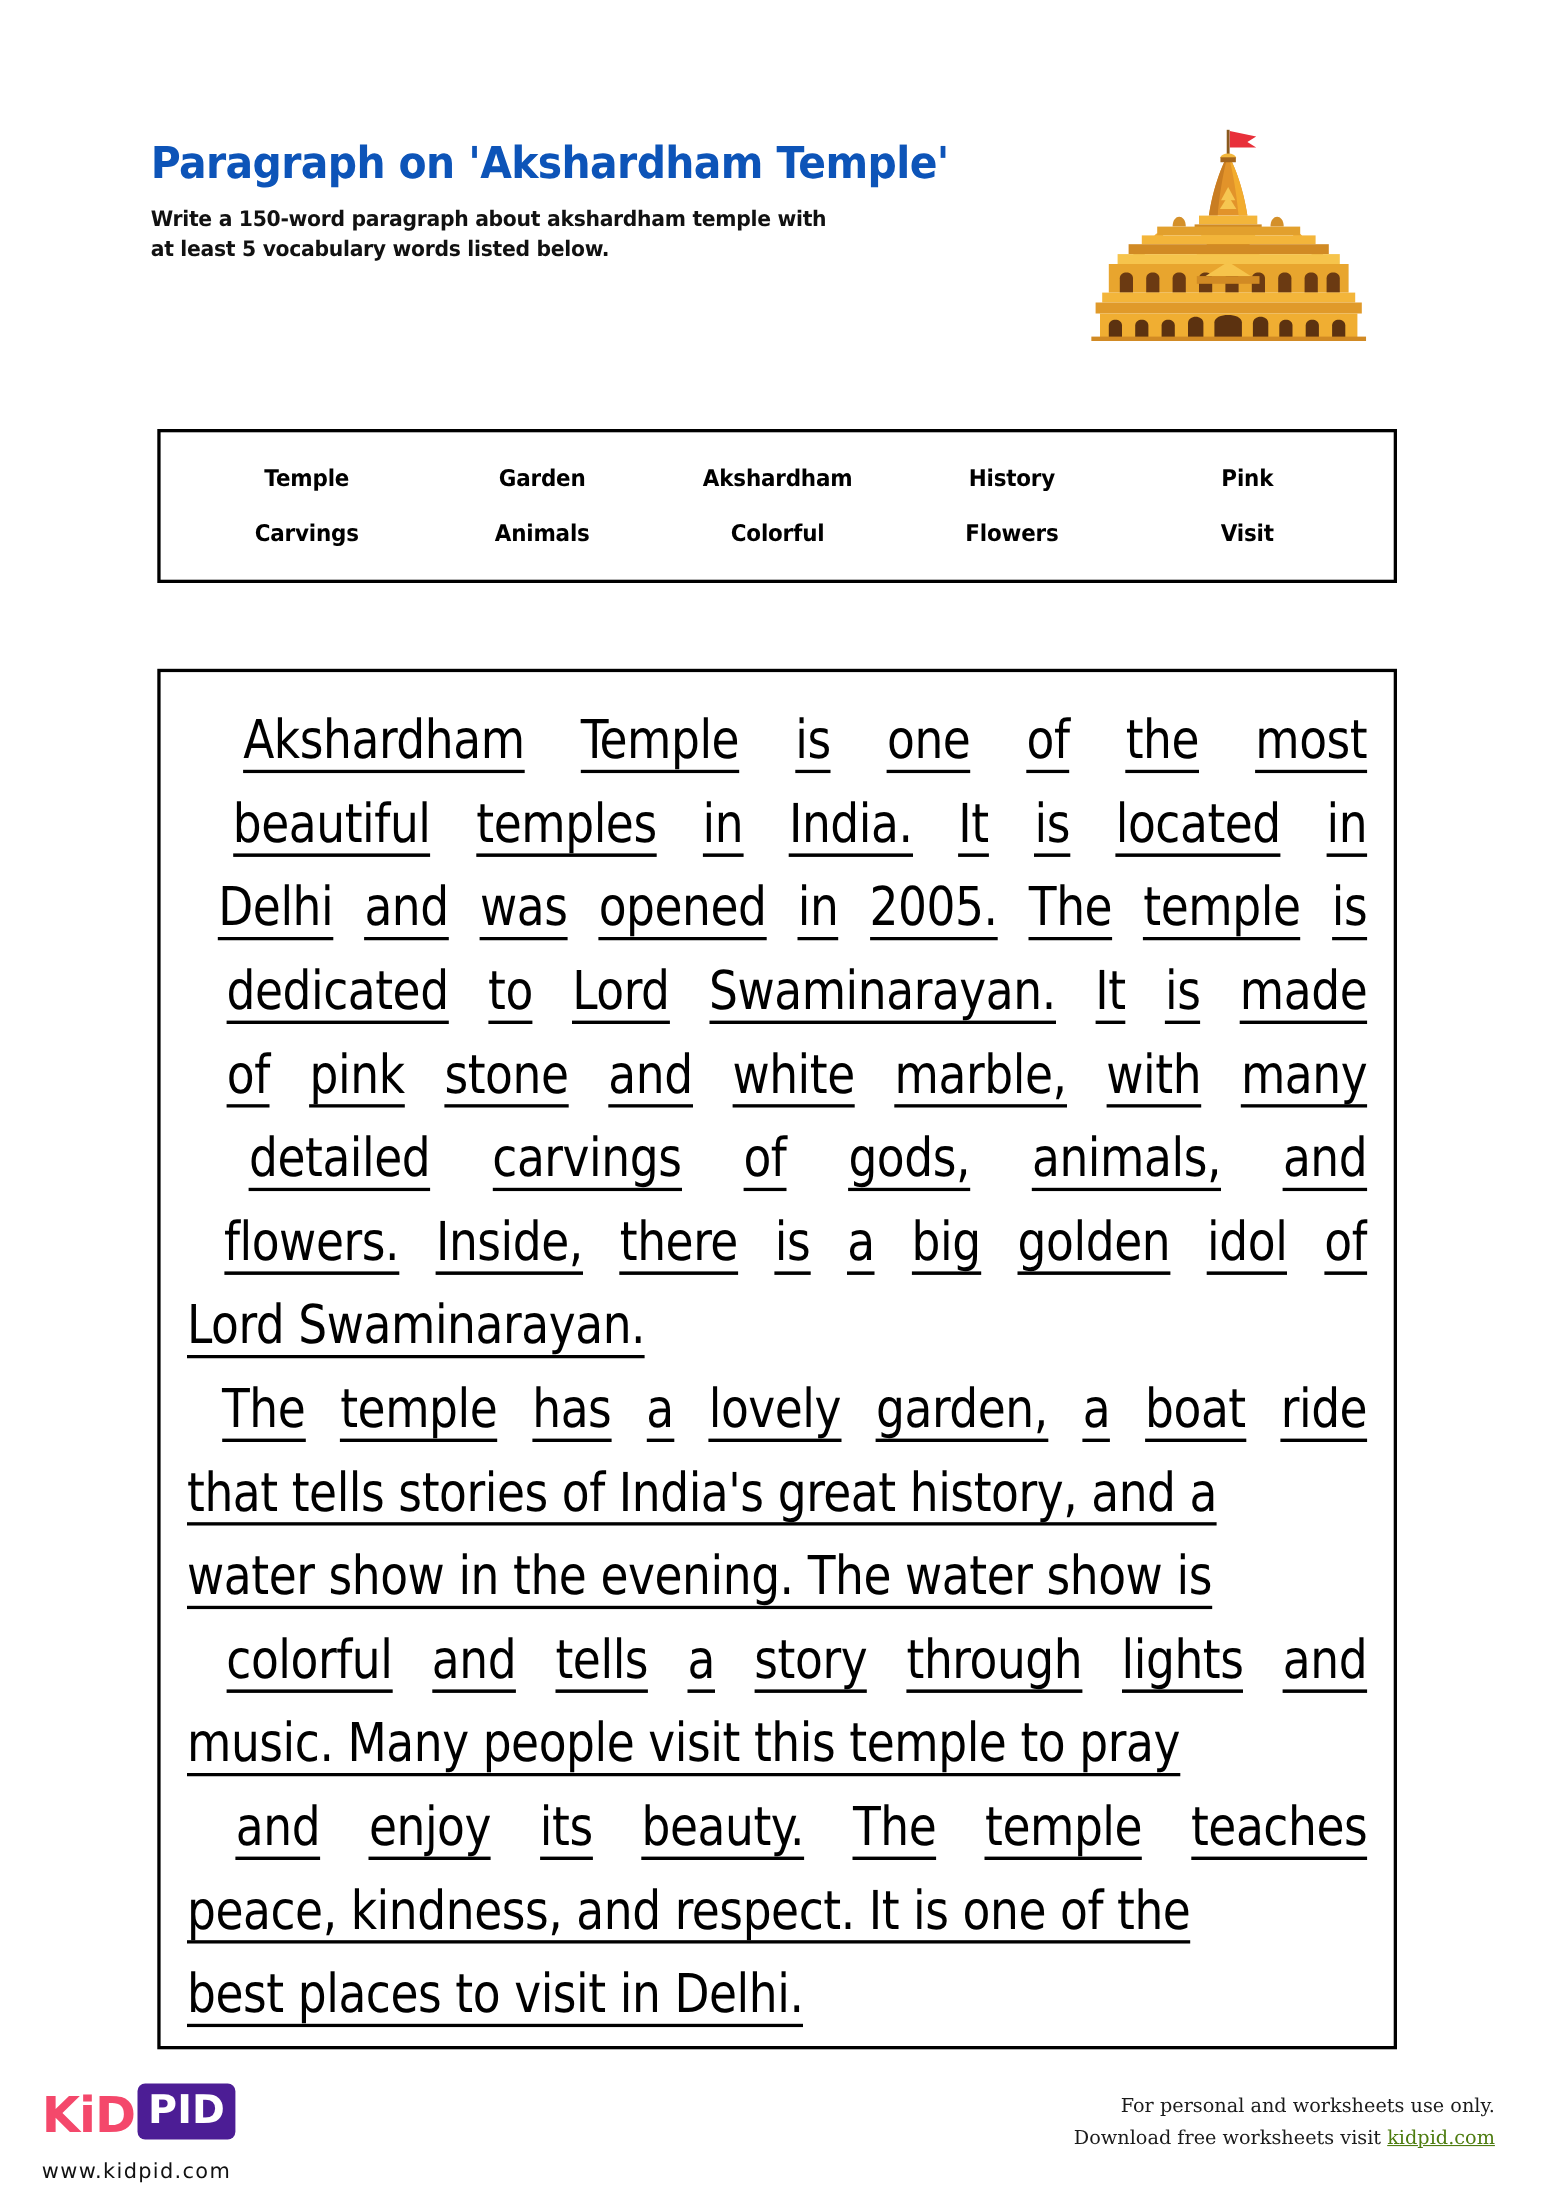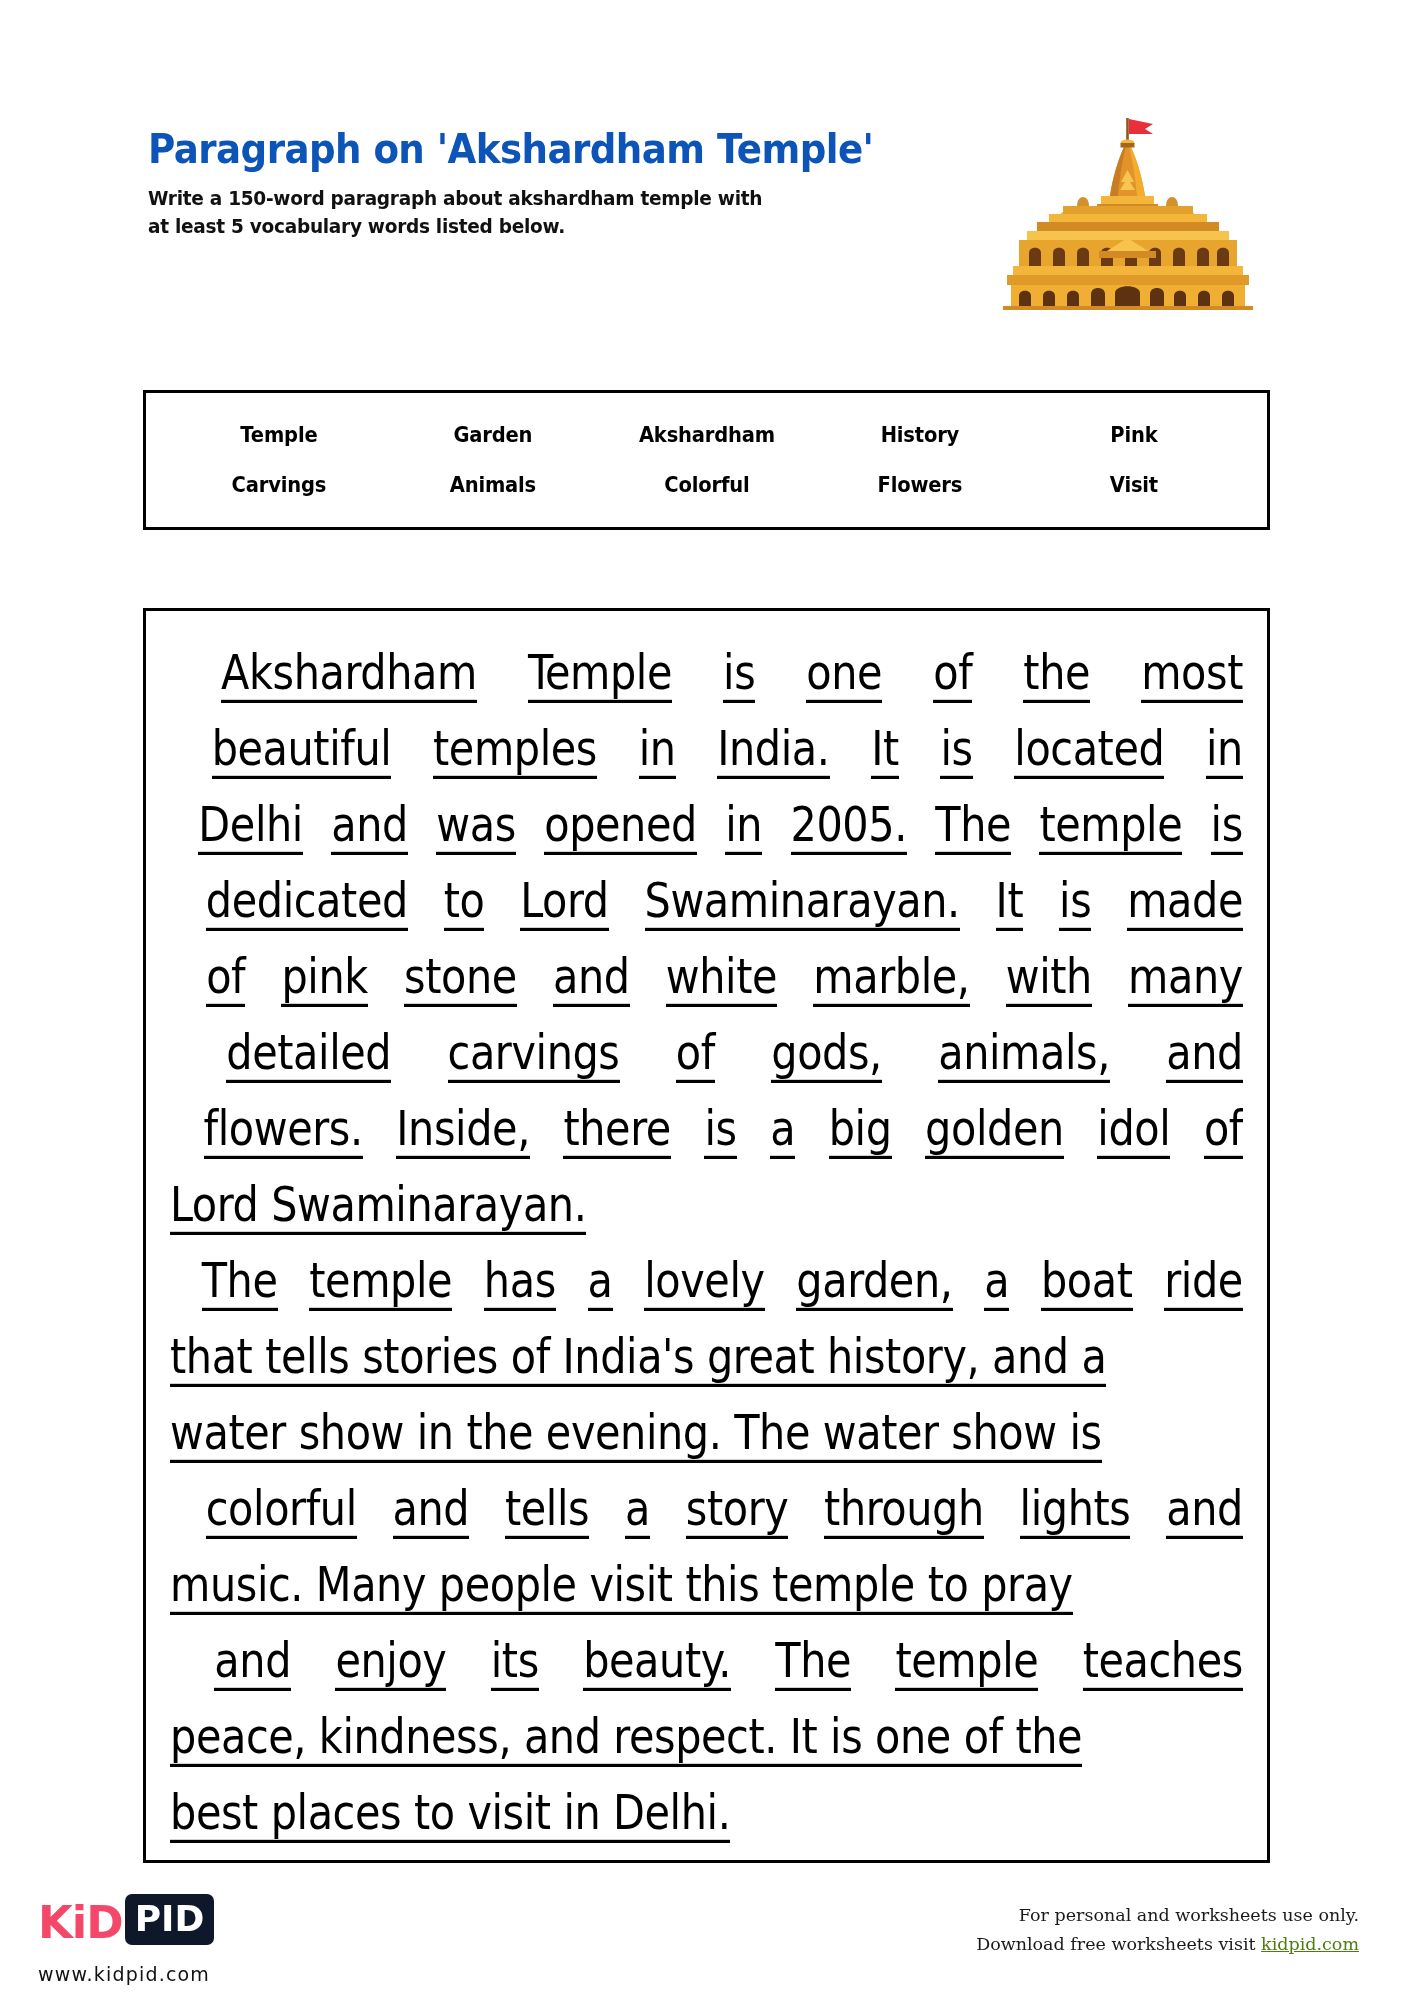--- a/index.html
+++ b/index.html
@@ -19,21 +19,21 @@
   .page {
     position: relative;
     width: 1414px;
     height: 2000px;
     background: #ffffff;
   }
 
   
   .header {
     position: absolute;
-    left: 148px;
+    left: 137px;
     top: 128px;
     width: 1127px;
     height: 200px;
   }
 
   .header-text {
     position: absolute;
     left: 0;
     top: 0;
     width: 790px;
@@ -176,21 +176,21 @@
   .logo-kid {
     font-family: "DejaVu Sans", sans-serif;
     font-size: 45px;
     font-weight: 700;
     color: #f4486b;
     letter-spacing: -1px;
     line-height: 1;
   }
 
   .logo-pid {
-    background: #0f172a;
+    background: #4c1d95;
     color: #ffffff;
     font-family: "DejaVu Sans", sans-serif;
     font-size: 36px;
     font-weight: 700;
     letter-spacing: 0px;
     line-height: 1;
     padding: 7px 10px 8px 10px;
     border-radius: 7px;
     margin-left: 2px;
   }

